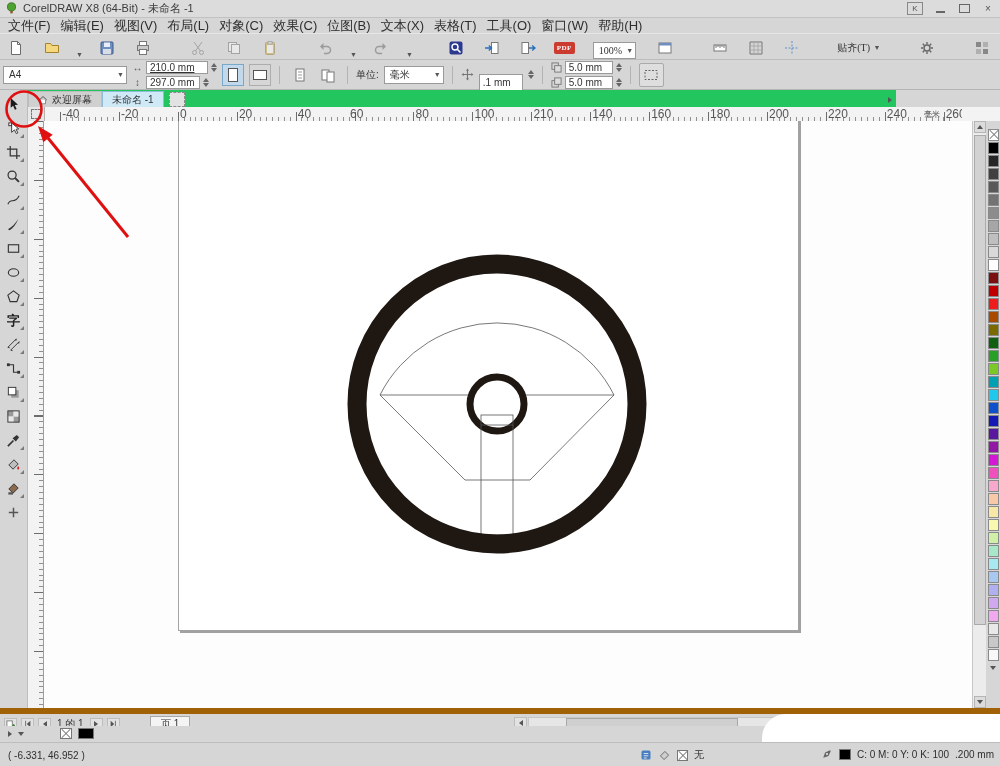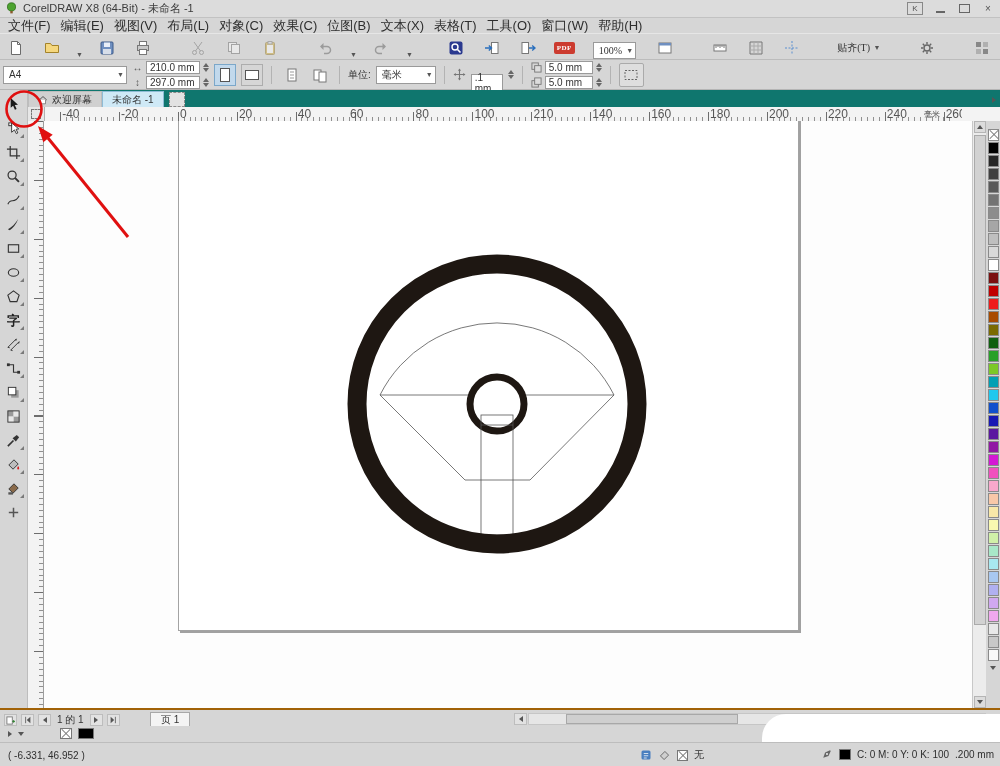--- a/index.html
+++ b/index.html
@@ -41,21 +41,21 @@
   .spin .dn{border-top:4px solid #666;}
   .dimcol{display:flex;flex-direction:column;gap:2px;}
   .dimrow{display:flex;align-items:center;gap:3px;}
   .miniglyph{font-size:10px;color:#555;width:11px;text-align:center;}
   .orient{width:20px;height:20px;border:1px solid #adadad;display:flex;align-items:center;justify-content:center;background:#d6d6d6;}
   .orient.active{background:#c2d9ec;border-color:#7ba7c9;}
   .pg-portrait{width:8px;height:12px;border:1px solid #555;background:#fff;}
   .pg-landscape{width:12px;height:8px;border:1px solid #555;background:#fff;}
   .plabel{font-size:10px;color:#333;}
   
-  .tabbar{left:28px;top:90px;width:972px;height:17px;display:flex;align-items:flex-end;background:#0f766e;}
+  .tabbar{left:28px;top:90px;width:868px;height:17px;display:flex;align-items:flex-end;background:#22c55e;}
   .dtab{height:16px;display:flex;align-items:center;gap:4px;padding:0 9px;font-size:10px;color:#333;
         border:1px solid #bdbdbd;border-bottom:none;background:#d0d0d0;box-sizing:border-box;}
   .dtab.active{background:#cfe9f6;border-color:#8fbcd6;}
   .tab-stub{width:14px;height:13px;margin-left:5px;border:1px dashed #8a8a8a;background:#e2e2e2;}
   .tab-scroll{margin-left:auto;width:12px;height:14px;display:flex;align-items:center;justify-content:center;}
   
   .rulerrow{left:28px;top:107px;width:972px;height:14px;background:#f3f3f3;border-bottom:1px solid #9d9d9d;}
   .ruler-corner{position:absolute;left:0;top:0;width:16px;height:14px;background:#e7e7e7;border-right:1px solid #b0b0b0;
                 display:flex;align-items:center;justify-content:center;}
   .corner-glyph{width:8px;height:8px;border:1px dashed #777;}
@@ -92,21 +92,21 @@
   .tri-rt{width:0;height:0;border-top:3px solid transparent;border-bottom:3px solid transparent;border-left:4px solid #555;}
   .vthumb{position:absolute;left:1px;top:14px;width:12px;height:490px;background:#d2d2d2;border:1px solid #aaa;box-sizing:border-box;}
   .palette{left:986px;top:121px;width:14px;height:587px;background:#d6d6d6;display:flex;flex-direction:column;align-items:center;padding-top:8px;box-sizing:border-box;}
   .swatch{width:11px;height:12px;border:1px solid #8a8a8a;box-sizing:border-box;margin-bottom:1px;flex:none;}
   .swatch-none{background:#fff;position:relative;}
   .swatch-none:before,.swatch-none:after{content:"";position:absolute;left:-1px;top:4px;width:12px;height:1px;background:#777;}
   .swatch-none:before{transform:rotate(45deg);}
   .swatch-none:after{transform:rotate(-45deg);}
   .pal-arrow{margin-top:4px;}
   
-  .pagebar{left:0;top:708px;width:100%;height:18px;background:#d6d6d6;border-top:2px solid #a16207;}
+  .pagebar{left:0;top:708px;width:100%;height:18px;background:#d6d6d6;border-top:6px solid #a16207;}
   .nav{position:absolute;left:4px;top:3px;display:flex;align-items:center;gap:4px;}
   .nbtn{width:13px;height:12px;display:flex;align-items:center;justify-content:center;border:1px solid #bdbdbd;background:#e2e2e2;box-sizing:border-box;}
   .pageinfo{font-size:10px;color:#333;padding:0 2px;}
   .page-tab{position:absolute;left:150px;top:2px;height:15px;background:#f4f4f4;border:1px solid #a8a8a8;border-bottom:none;
             padding:0 10px;font-size:10px;display:flex;align-items:center;box-sizing:border-box;}
   .hs-left{position:absolute;left:514px;top:3px;}
   .hs-track{position:absolute;left:528px;top:3px;width:458px;height:12px;background:#e6e6e6;border:1px solid #c6c6c6;box-sizing:border-box;}
   .hs-thumb{position:absolute;left:37px;top:0;width:172px;height:10px;background:#cfcfcf;border:1px solid #a8a8a8;box-sizing:border-box;}
   .docrow{left:0;top:726px;width:100%;height:16px;background:#d6d6d6;}
   .docrow-inner{display:flex;align-items:center;gap:6px;padding:2px 0 0 8px;}
@@ -298,21 +298,21 @@
   </div>
 
   <div class="abs propbar">
     <div class="combo" style="width:124px;height:18px;">
       <span>A4</span>
         <span class="arr" style="margin-left:auto;">▼</span>
     </div>
     <div class="dimcol">
       <div class="dimrow">
         <span class="miniglyph">↔</span>
-        <div class="field" style="width:54px;">
+        <div class="field" style="width:62px;text-decoration:underline;">
             <span>210.0 mm</span>
           </div>
         <div class="spin">
             <i class="up"></i>
             <i class="dn"></i>
           </div>
       </div>
       <div class="dimrow">
         <span class="miniglyph">↕</span>
         <div class="field" style="width:54px;">
@@ -347,21 +347,21 @@
     <span class="plabel">单位:</span>
     <div class="combo" style="width:60px;height:18px;">
       <span>毫米</span>
         <span class="arr" style="margin-left:auto;">▼</span>
     </div>
     <div class="tsep"></div>
     <svg width="13" height="13" viewBox="0 0 12 12">
         <path d="M6 1v10M1 6h10" stroke="#777" fill="none"></path>
         <path d="M6 0.5L4.6 2.6h2.8zM6 11.5L4.6 9.4h2.8zM0.5 6l2.1-1.4v2.8zM11.5 6L9.4 4.6v2.8z" fill="#777"></path>
       </svg>
-    <div class="field" style="width:32px;height:18px;margin-top:16px;">
+    <div class="field" style="width:44px;height:18px;margin-top:16px;">
         <span>.1 mm</span>
       </div>
     <div class="spin">
         <i class="up"></i>
         <i class="dn"></i>
       </div>
     <div class="tsep"></div>
     <div class="dimcol">
       <div class="dimrow">
         <svg width="11" height="11" viewBox="0 0 12 12">

